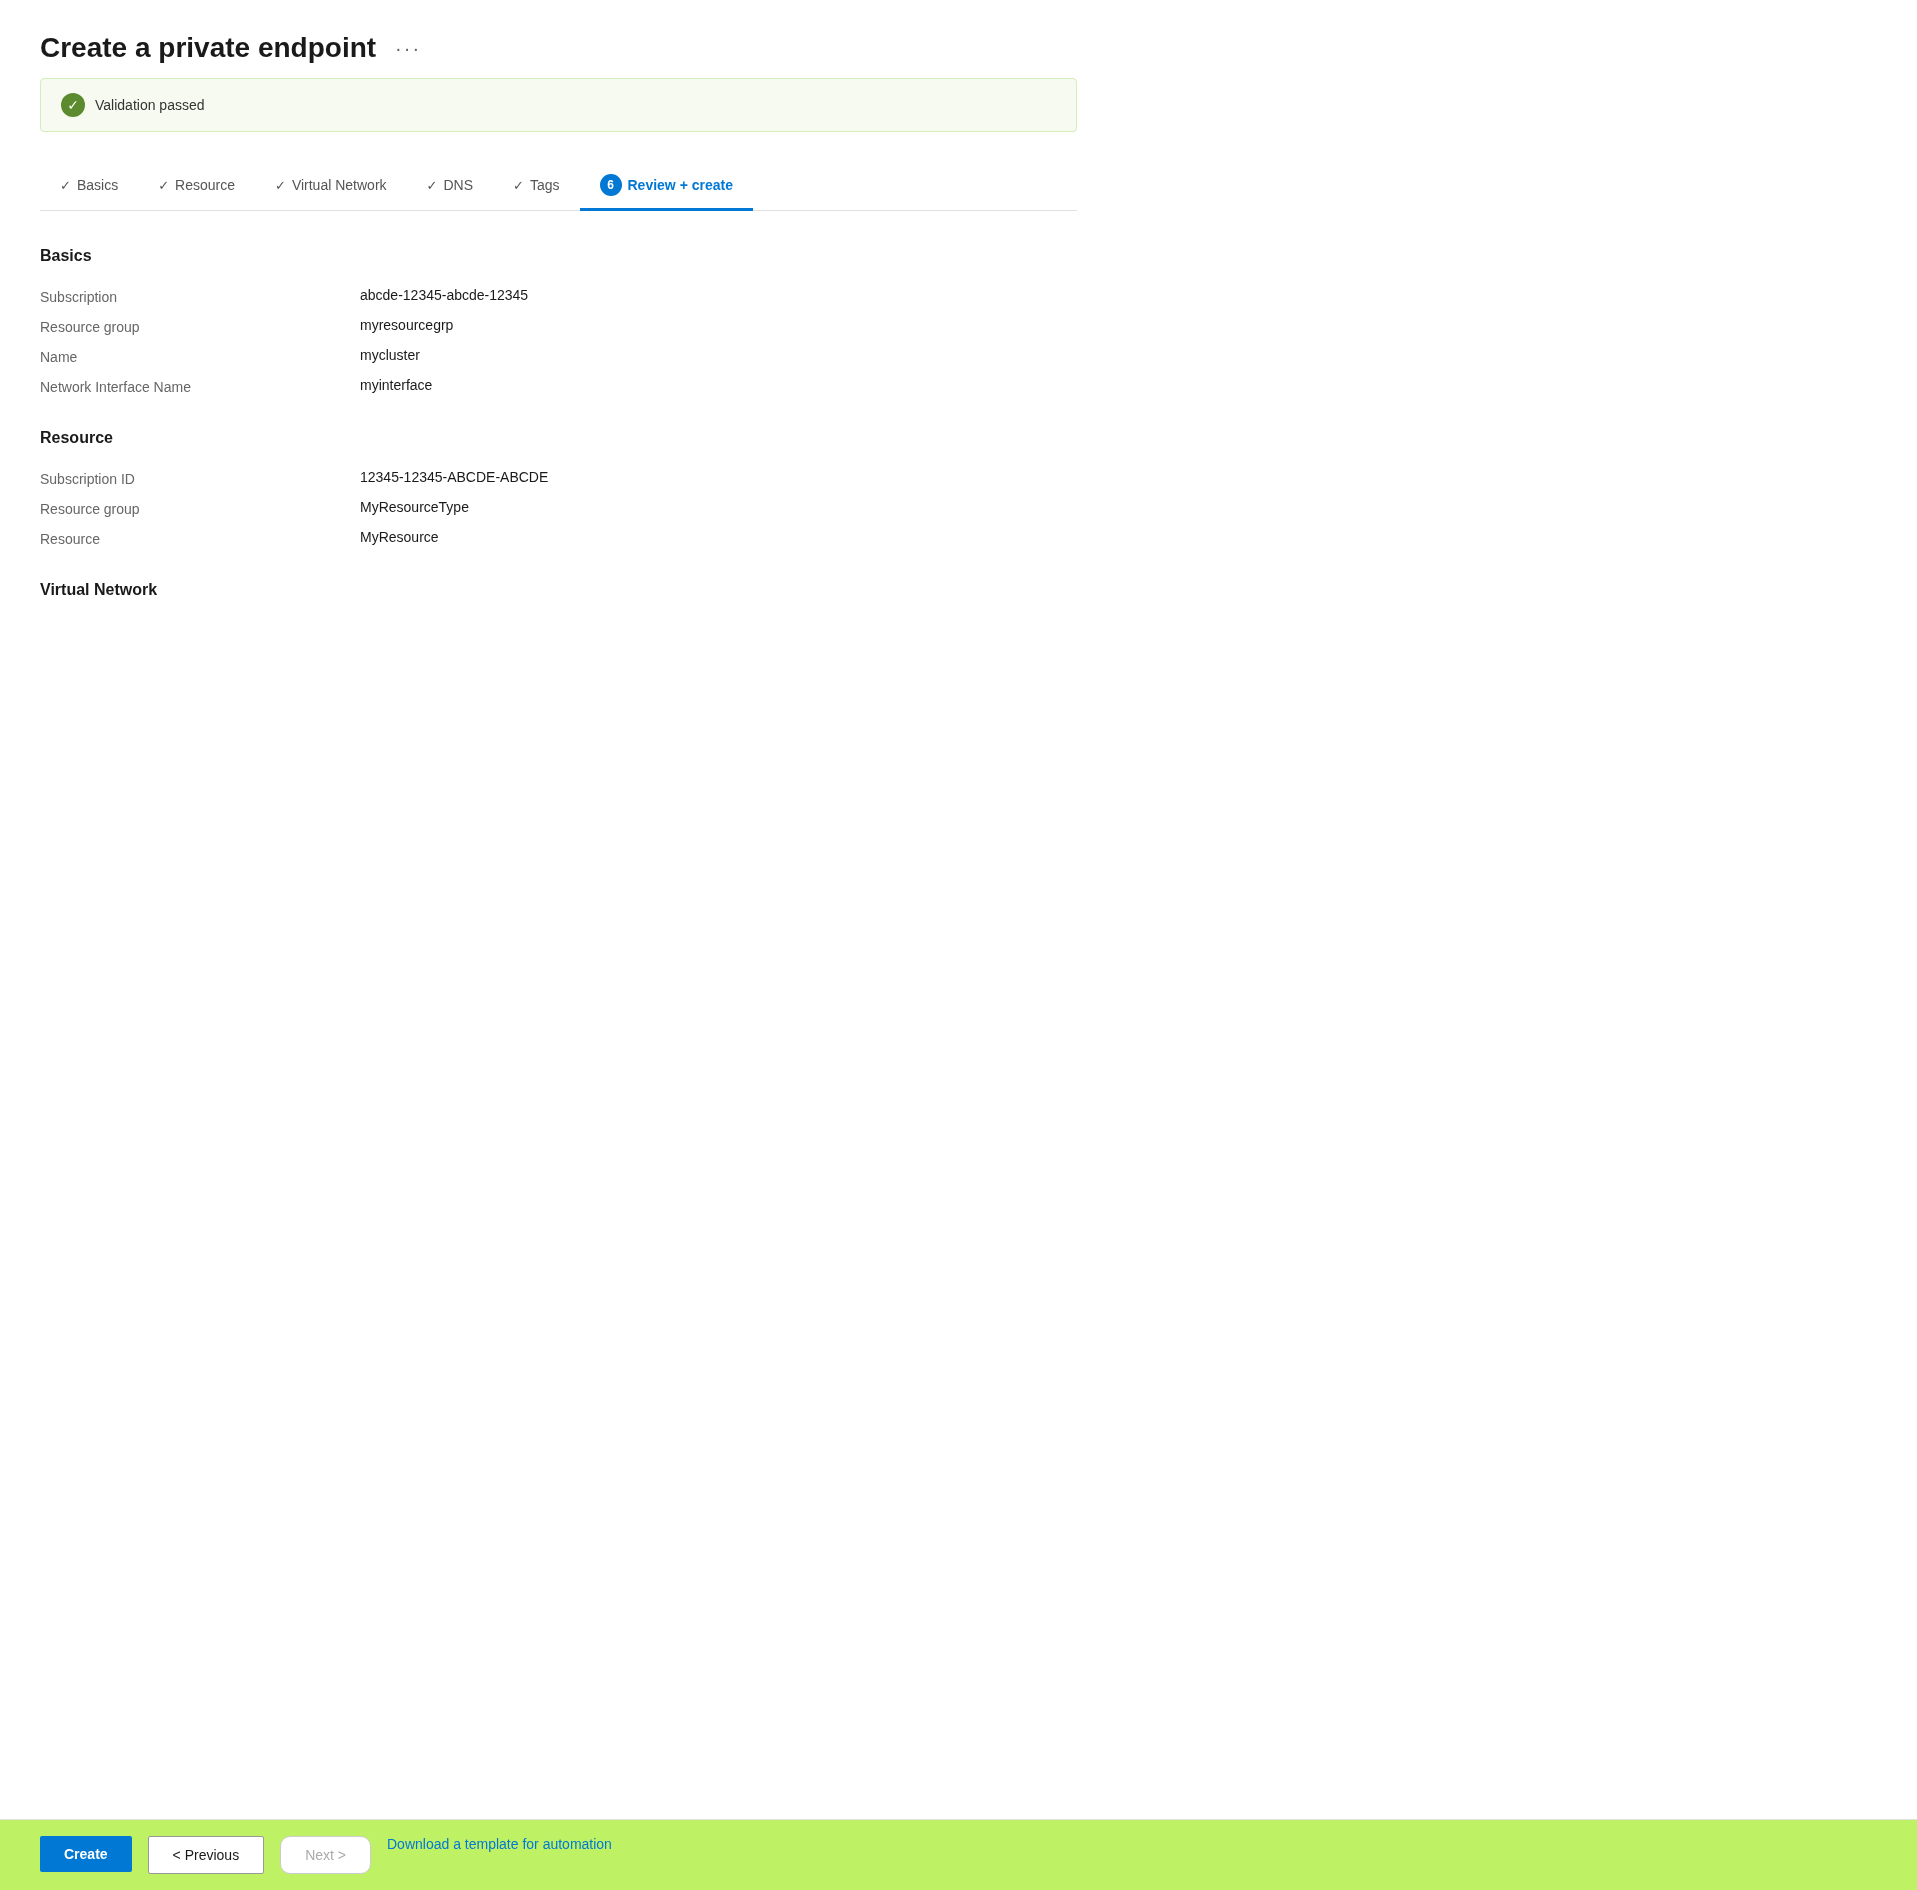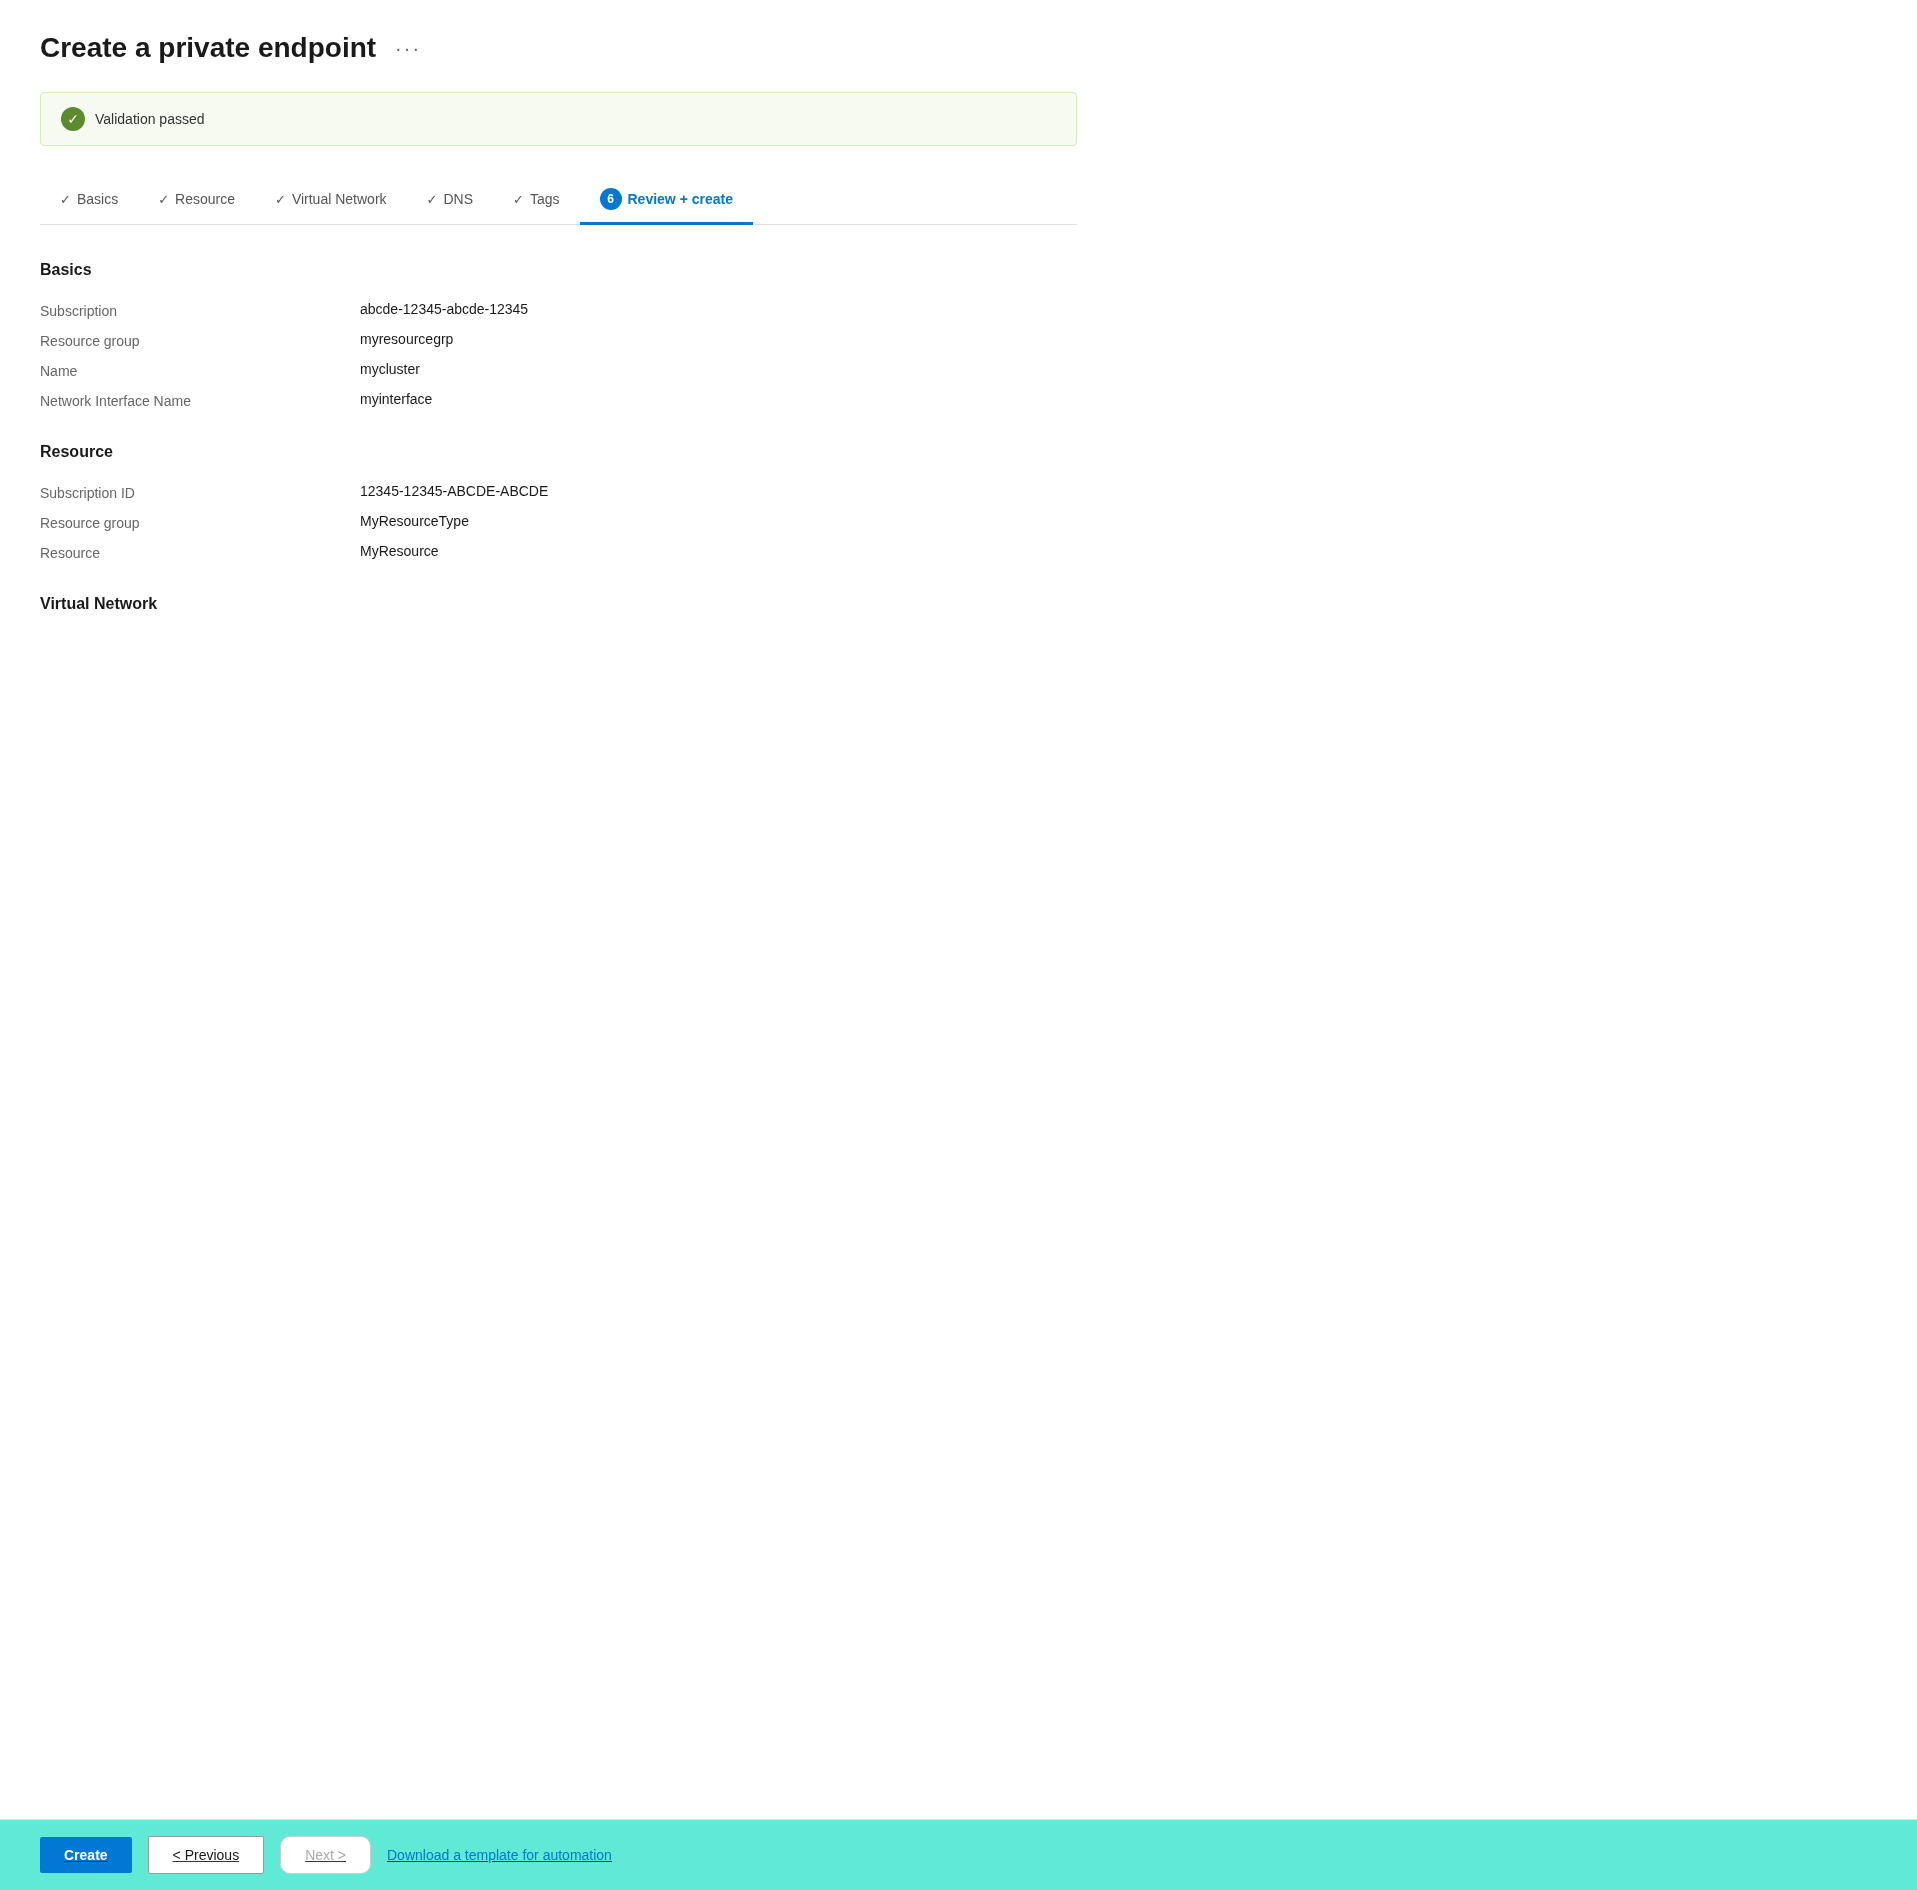--- a/index.html
+++ b/index.html
@@ -13,21 +13,21 @@
     }
 
     .page-container {
       padding: 32px 40px 100px 40px;
     }
 
     .page-title-row {
       display: flex;
       align-items: center;
       gap: 19px;
-      margin-bottom: 28px;
+      margin-bottom: 14px;
     }
 
     .page-title {
       font-size: 28px;
       font-weight: 600;
       color: #1a1a1a;
     }
 
     .ellipsis-btn {
       font-size: 20px;
@@ -152,27 +152,26 @@
       margin-top: 10px;
       margin-bottom: 28px;
     }
 
     
     .footer {
       position: fixed;
       bottom: 0;
       left: 0;
       right: 0;
-      background: #5eead4;
+      background: #bef264;
       border-top: 1px solid #e0e0e0;
       padding: 16px 40px;
       display: flex;
-      align-items: center;
+      align-items: flex-start;
       gap: 16px;
-      text-decoration: underline;
     }
 
     .btn-create {
       background: #0078d4;
       color: white;
       border: none;
       padding: 10px 24px;
       font-size: 14px;
       font-weight: 600;
       border-radius: 2px;

